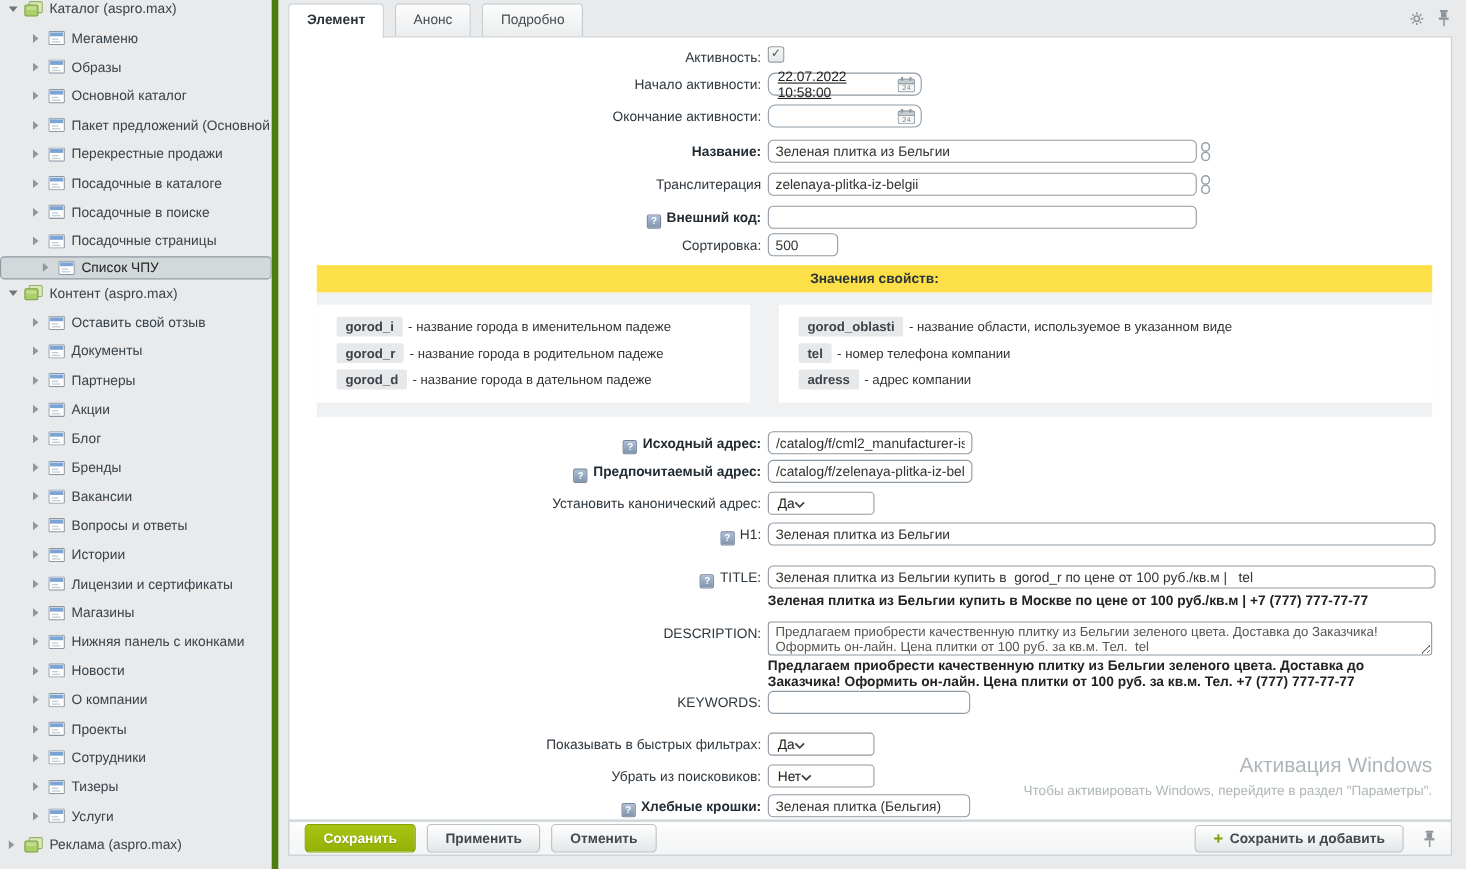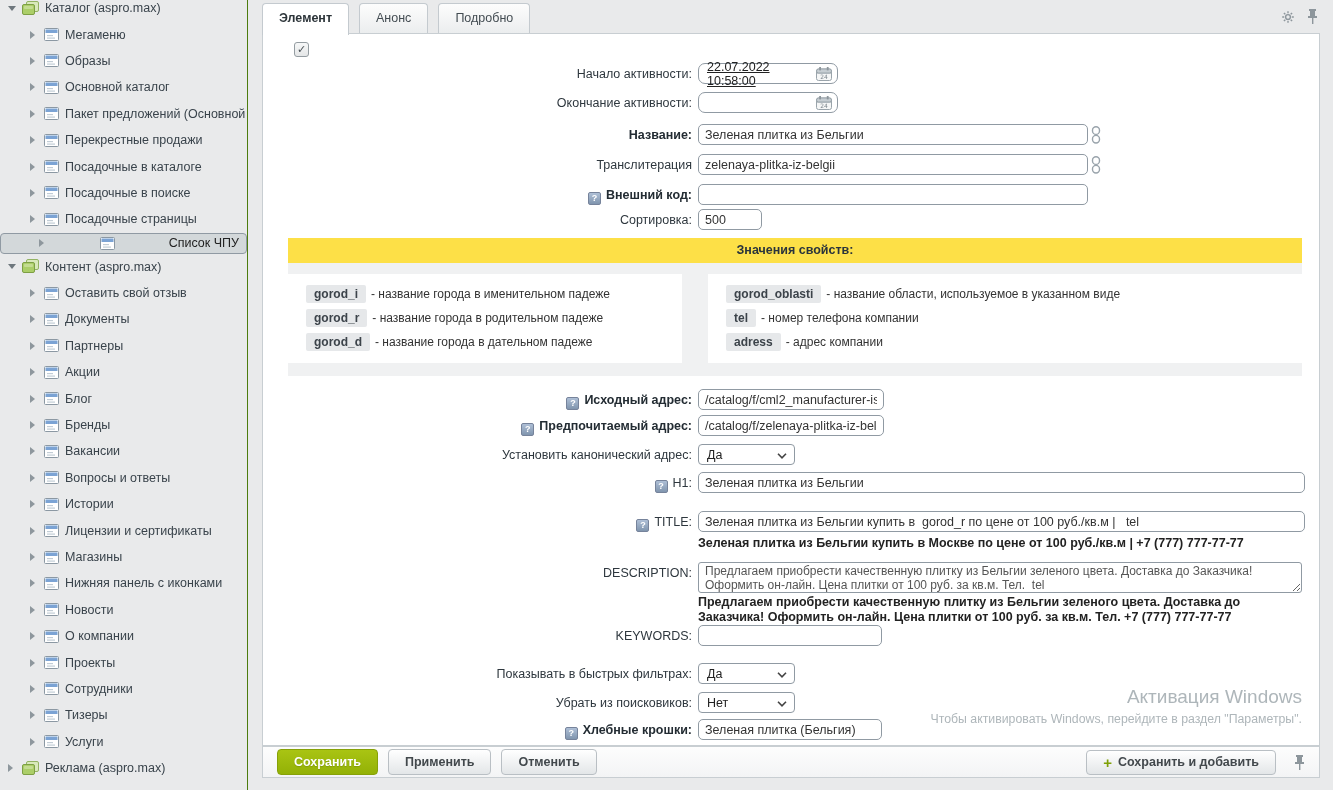--- a/index.html
+++ b/index.html
@@ -1,20 +1,20 @@
 <!DOCTYPE html>
 <html><head>
 <meta charset="utf-8">
 <style>
   html,body{margin:0;padding:0;}
   body{font-family:"Liberation Sans",sans-serif;}
   .page{position:relative;width:1333px;height:790px;background:#e9eaeb;overflow:hidden;}
 
   
-  .sidebar{position:absolute;left:0;top:0;width:247px;height:790px;background:#e9eaeb;border-right:1px solid #4d7c0f;overflow:hidden;}
+  .sidebar{position:absolute;left:0;top:0;width:247px;height:790px;background:#e9eaeb;border-right:6px solid #4d7c0f;overflow:hidden;}
   .tree{margin-top:-5px;}
   .srow{height:26.4px;display:flex;align-items:center;cursor:pointer;font-size:12.5px;color:#39434b;white-space:nowrap;}
   .srow.sel{background:#d3d8da;}
   .srow .arw{flex:none;width:12px;margin-left:8px;display:flex;align-items:center;}
   .srow.child .arw{margin-left:30px;}
   .arw-r{width:0;height:0;border-left:5px solid #8e979d;border-top:4px solid transparent;border-bottom:4px solid transparent;}
   .arw-d{width:0;height:0;border-top:5px solid #6e777d;border-left:4px solid transparent;border-right:4px solid transparent;}
   .sicon{flex:none;margin:0 6px 0 2px;display:flex;align-items:center;}
 
   
@@ -34,21 +34,21 @@
   .cwrap{display:flex;align-items:center;}
 
   .help{display:inline-block;width:13px;height:13px;box-sizing:border-box;border:1px solid #76839b;border-radius:2px;background:linear-gradient(#aebfd6,#8095ae);color:#fff;font-size:9px;font-weight:bold;line-height:11px;text-align:center;margin-right:5px;vertical-align:-2px;cursor:pointer;}
 
   .cb{width:15px;height:15px;box-sizing:border-box;border:1px solid #949ca1;border-radius:3px;background:linear-gradient(#f7f8f8,#e4e6e7);color:#4a5156;font-size:11px;line-height:13px;text-align:center;cursor:pointer;margin-top:1px;}
 
   .tin{height:21px;box-sizing:border-box;border:1px solid #909aa3;border-radius:5px;padding:0 6px;font:12.5px "Liberation Sans",sans-serif;color:#333;background:#fff;outline:none;}
   .date-wrap{position:relative;height:21px;box-sizing:border-box;border:1px solid #909aa3;border-radius:7px;background:#fff;display:flex;align-items:center;padding:0 26px 0 8px;font-size:12.5px;color:#222;cursor:text;}
   .date-wrap .cal{position:absolute;right:5px;top:3px;cursor:pointer;}
   .chain{margin-left:3px;display:flex;align-items:center;cursor:pointer;}
-  .sel{height:21px;box-sizing:border-box;border:1px solid #909aa3;border-radius:4px;background:#fff;display:flex;align-items:center;justify-content:space-between;padding:0 7px 0 8px;font-size:12.5px;color:#222;cursor:pointer;}
+  .sel{height:21px;box-sizing:border-box;border:1px solid #909aa3;border-radius:4px;background:#fff;display:flex;align-items:center;padding:0 7px 0 8px;font-size:12.5px;color:#222;cursor:pointer;}
   .tta{box-sizing:border-box;height:31px;border:1px solid #909aa3;border-radius:3px;padding:1px 6px;font:12px/14px "Liberation Sans",sans-serif;color:#555;background:#fff;resize:both;overflow:hidden;outline:none;}
   .preview{font-weight:bold;font-size:12.5px;color:#222;margin-top:3px;line-height:16px;white-space:nowrap;}
   .row-description .preview{white-space:normal;width:604px;margin-top:2px;line-height:15px;}
 
   #g1 .frow{margin-bottom:8px;}
   #g1 .frow:nth-child(1){margin-bottom:6px;}
   #g1 .frow:nth-child(3){margin-bottom:11px;}
   #g1 .frow:nth-child(4){margin-bottom:9px;}
   #g1 .frow:nth-child(5){margin-bottom:9px;}
   #g1 .frow:nth-child(6){margin-bottom:4px;}
@@ -533,20 +533,21 @@
             <rect x="1" y="7" width="9" height="2"></rect>
             <rect x="5" y="9" width="1.4" height="6"></rect>
           </g>
         </svg>
     </span>
   </div>
 
   <div class="panel">
     <div id="g1">
         <div class="frow row-activity">
+          <div class="flabel">Активность:</div>
           <div class="fctl">
             <div class="cwrap">
               <span class="cb">✓</span>
             </div>
           </div>
         </div>
         <div class="frow row-active-from">
           <div class="flabel">Начало активности:</div>
           <div class="fctl">
             <div class="cwrap">

